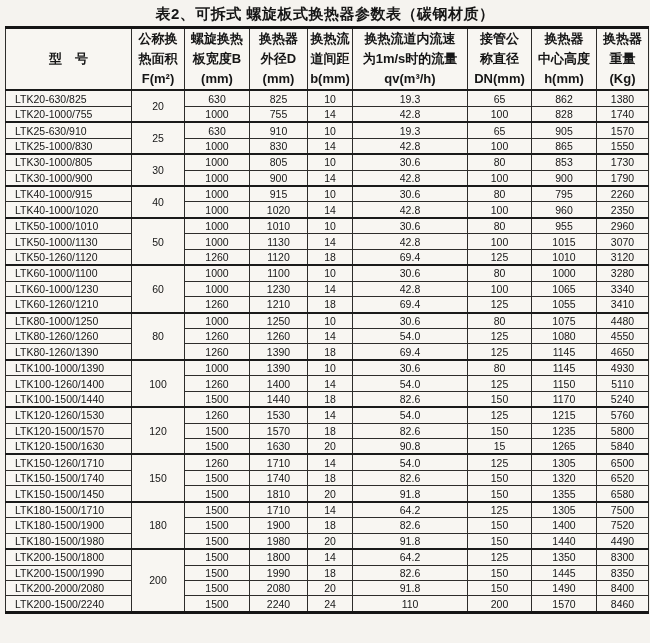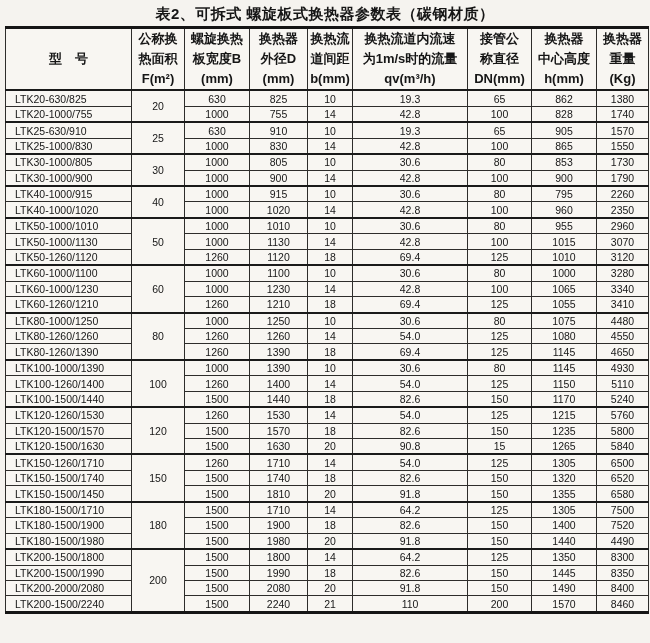--- a/index.html
+++ b/index.html
@@ -453,20 +453,20 @@
         <td>20</td>
         <td>91.8</td>
         <td>150</td>
         <td>1490</td>
         <td>8400</td>
       </tr>
       <tr>
         <td class="c-model">LTK200-1500/2240</td>
         <td>1500</td>
         <td>2240</td>
-        <td>21</td>
+        <td>24</td>
         <td>110</td>
         <td>200</td>
         <td>1570</td>
         <td>8460</td>
       </tr>
     </tbody>
 </table>
 
 </body></html>

